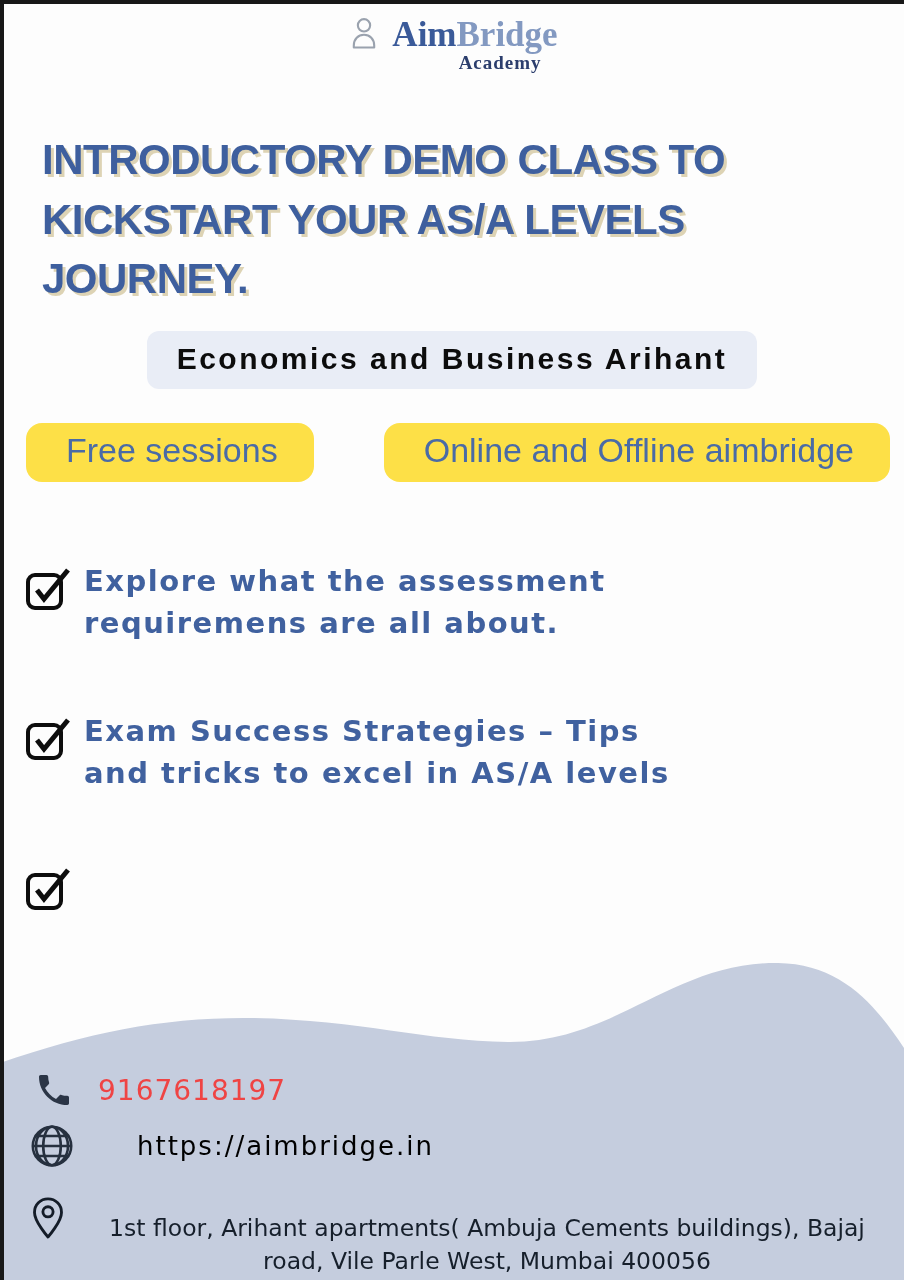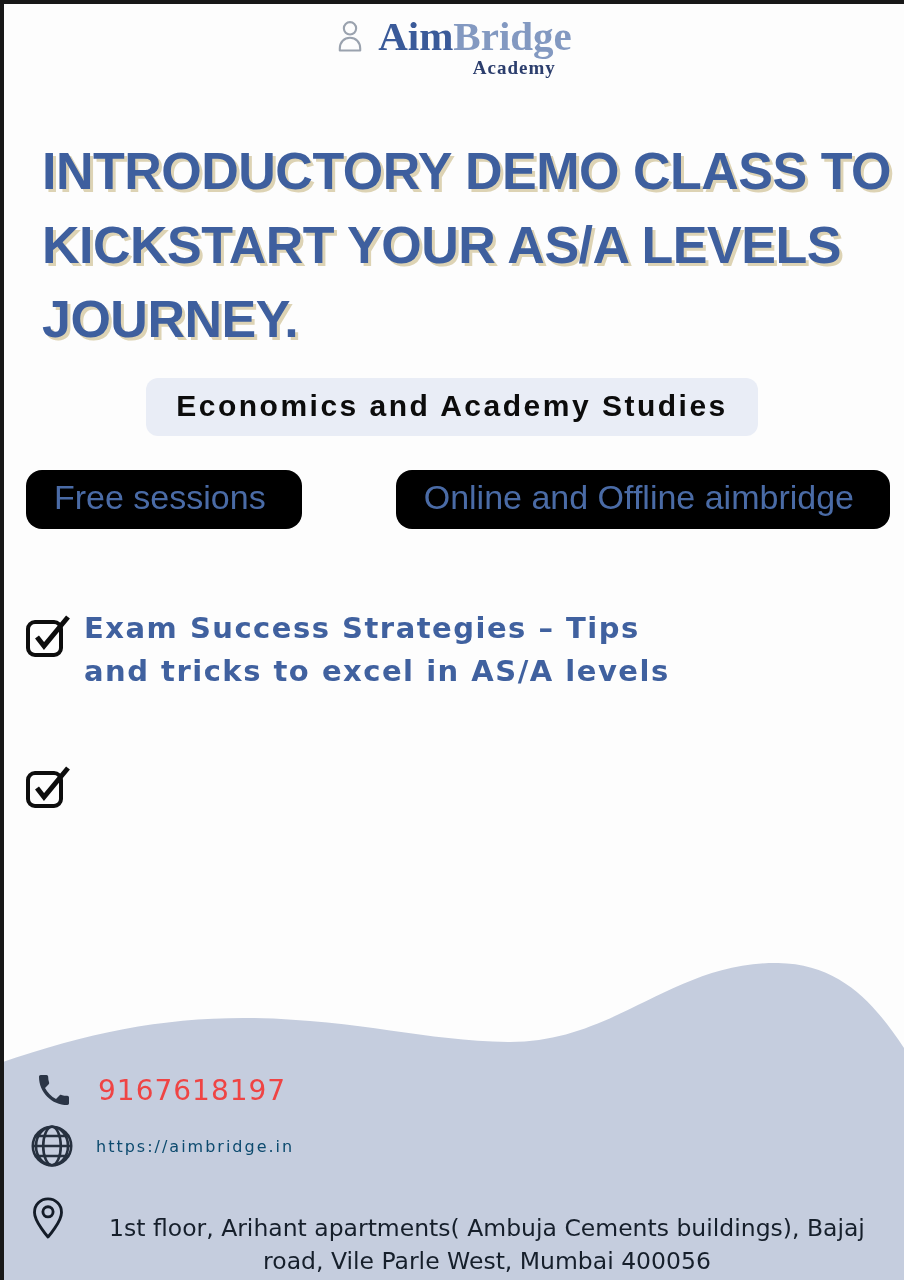--- a/index.html
+++ b/index.html
@@ -13,32 +13,32 @@
     margin:0 auto;
   }
   .edge-top{position:absolute;top:0;left:0;width:100%;height:4px;background:#181818;}
   .edge-left{position:absolute;top:0;left:0;width:4px;height:100%;background:#181818;}
 
   
   .logo-wrap{display:flex;justify-content:center;padding-top:16px;}
   .logo-inner{display:inline-flex;flex-direction:column;align-items:flex-end;}
   .logo-row{display:flex;align-items:center;gap:10px;}
   .logo-person{width:36px;height:36px;}
-  .brand{font-family:"Liberation Serif", serif;font-weight:bold;font-size:41px;line-height:1;}
+  .brand{font-family:"Liberation Serif", serif;font-weight:bold;font-size:35px;line-height:1;}
   .brand .aim{color:#3a5a99;}
   .brand .bridge{color:#8399c1;}
   .academy{font-family:"Liberation Serif", serif;font-weight:bold;font-size:19px;color:#2c3e6d;letter-spacing:1px;margin-top:0px;margin-right:16px;}
 
   
   .heading{
     margin:56px 0 0 42px;
     width:856px;
     font-family:"Liberation Sans", sans-serif;
     font-weight:bold;
-    font-size:52px;
+    font-size:42px;
     letter-spacing:-0.5px;
     line-height:1.42;
     color:#3e5f9e;
     text-shadow:3px 3px 0 #ddd3b4;
   }
 
   
   .subject-wrap{text-align:center;margin-top:22px;}
   .subject-badge{
     display:inline-block;
@@ -48,23 +48,23 @@
     font-family:"Liberation Sans", sans-serif;
     font-weight:bold;
     font-size:30px;
     letter-spacing:2.5px;
     color:#0c0c0c;
   }
 
   
   .session-row{display:flex;justify-content:space-between;margin:34px 14px 0 26px;}
   .session-badge{
-    background:#000000;
+    background:#fde047;
     border-radius:16px;
-    padding:8px 36px 12px 28px;
+    padding:8px 36px 12px 40px;
     font-family:"Liberation Sans", sans-serif;
     font-size:34px;
     color:#4a6ba6;
   }
 
   
   .checklist{margin:78px 0 0 24px;}
   .check-item{display:flex;align-items:flex-start;gap:12px;margin-bottom:66px;}
   .checkbox-icon{width:48px;height:50px;flex-shrink:0;margin-top:2px;}
   .check-text{
@@ -82,21 +82,21 @@
 
   
   .footer-wave{position:absolute;left:0;top:940px;width:904px;height:340px;}
 
   .phone-row{position:absolute;left:34px;top:1070px;display:flex;align-items:center;gap:24px;}
   .phone-icon{width:40px;height:40px;}
   .phone-num{font-size:28px;letter-spacing:1px;color:#ef4444;}
 
   .web-row{position:absolute;left:28px;top:1122px;display:flex;align-items:center;gap:20px;}
   .globe-icon{width:48px;height:48px;}
-  .web-url{font-size:16px;letter-spacing:2px;color:#0c4a6e;}
+  .web-url{font-size:26px;letter-spacing:2px;color:#000000;margin-left:41px;}
 
   .addr-row{position:absolute;left:30px;right:8px;top:1196px;display:flex;align-items:flex-start;gap:12px;}
   .pin-icon{width:36px;height:46px;flex-shrink:0;}
   .addr-text{flex:1;margin:16px;text-align:center;font-size:23.5px;line-height:1.4;color:#161f2b;}
 </style>
 </head>
 <body>
 
 <div class="page">
   <div class="edge-top"></div>
@@ -112,29 +112,36 @@
           <span class="aim">Aim</span><span class="bridge">Bridge</span>
         </div>
       </div>
       <div class="academy">Academy</div>
     </div>
   </div>
 
   <h1 class="heading">INTRODUCTORY DEMO CLASS TO KICKSTART YOUR AS/A LEVELS JOURNEY.</h1>
 
   <div class="subject-wrap">
-    <div class="subject-badge">Economics and Academy Studies</div>
+    <div class="subject-badge">Economics and Business Arihant</div>
   </div>
 
   <div class="session-row">
     <div class="session-badge">Free sessions</div>
     <div class="session-badge">Online and Offline aimbridge</div>
   </div>
 
   <div class="checklist">
+    <div class="check-item">
+      <svg class="checkbox-icon" viewBox="0 0 48 50" fill="none" stroke="#0d0d0d">
+        <rect x="4" y="13" width="33" height="33" rx="7" stroke-width="4"></rect>
+        <polyline points="13,28 20,37 44,8" stroke-width="5"></polyline>
+      </svg>
+      <p class="check-text w1">Explore what the assessment requiremens are all about.</p>
+    </div>
     <div class="check-item">
       <svg class="checkbox-icon" viewBox="0 0 48 50" fill="none" stroke="#0d0d0d">
         <rect x="4" y="13" width="33" height="33" rx="7" stroke-width="4"></rect>
         <polyline points="13,28 20,37 44,8" stroke-width="5"></polyline>
       </svg>
       <p class="check-text w2">Exam Success Strategies – Tips and tricks to excel in AS/A levels</p>
     </div>
     <div class="check-item">
       <svg class="checkbox-icon" viewBox="0 0 48 50" fill="none" stroke="#0d0d0d">
         <rect x="4" y="13" width="33" height="33" rx="7" stroke-width="4"></rect>

